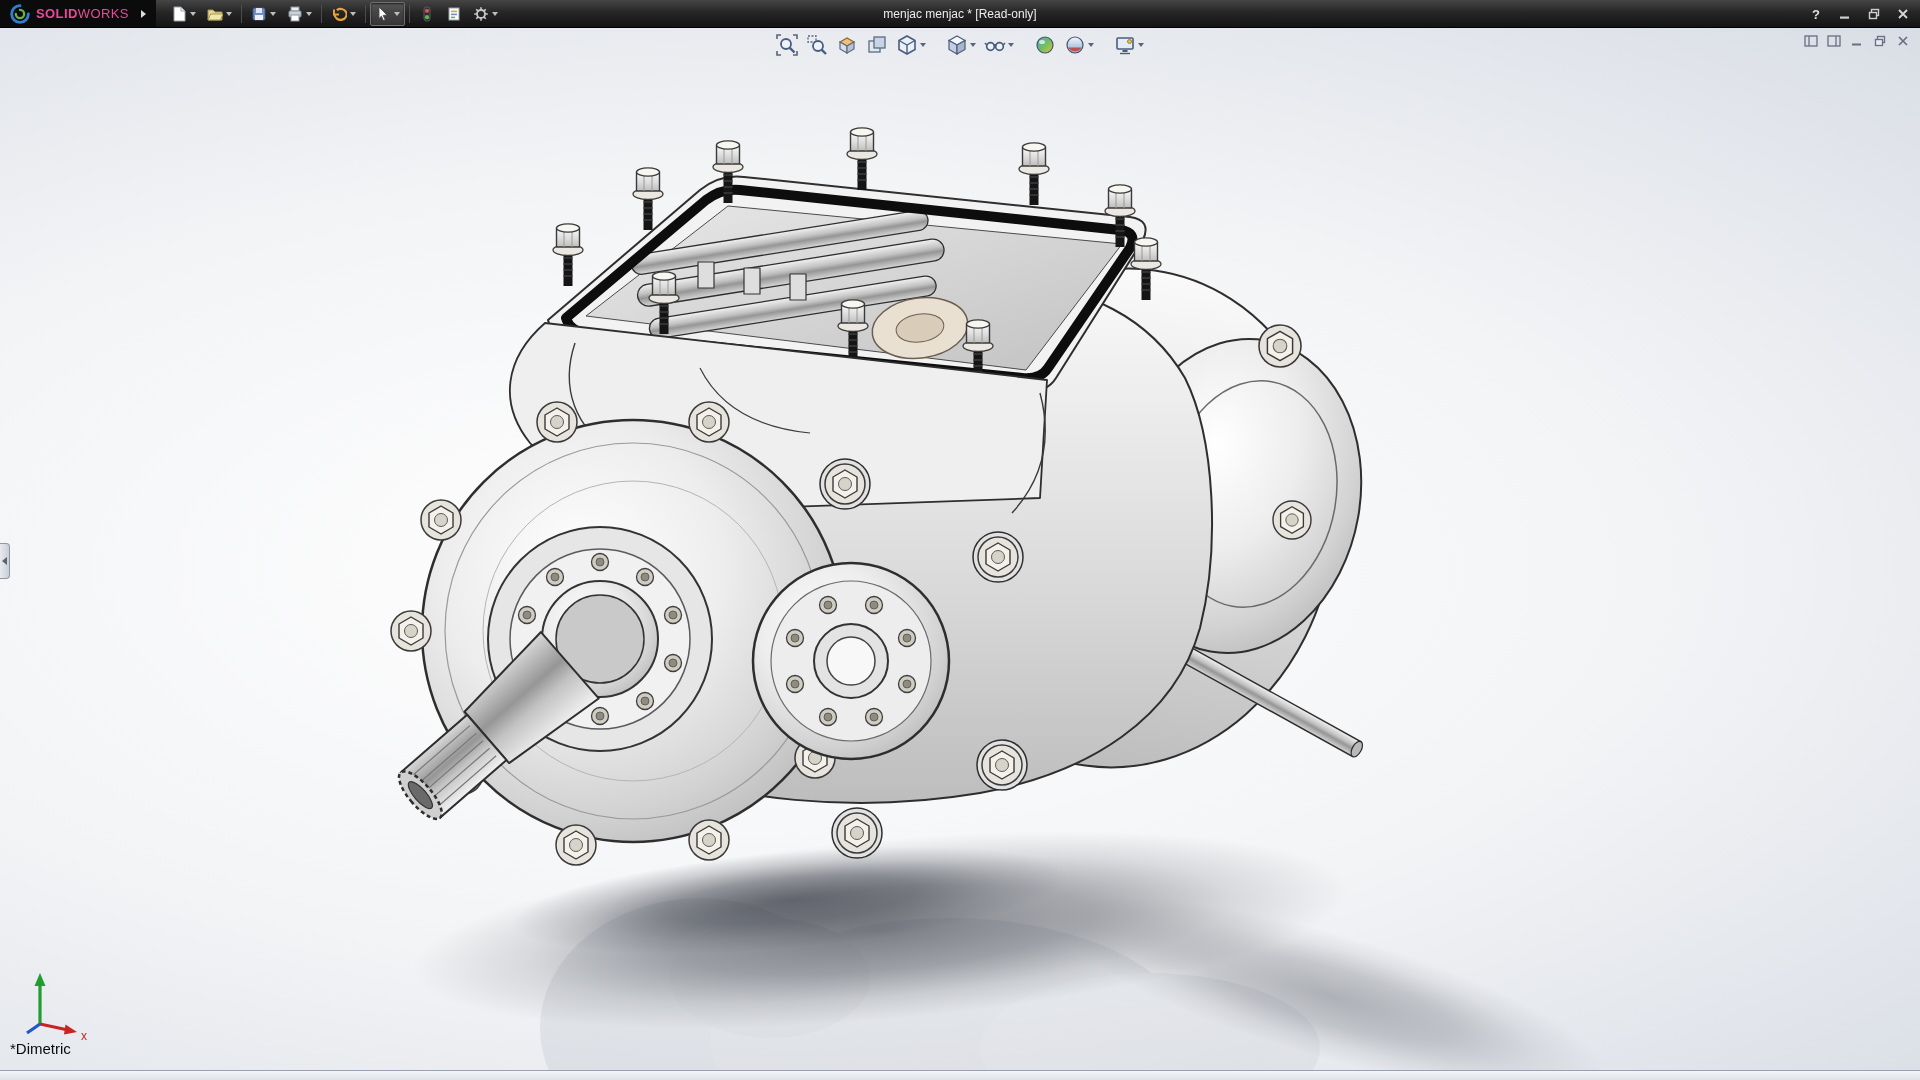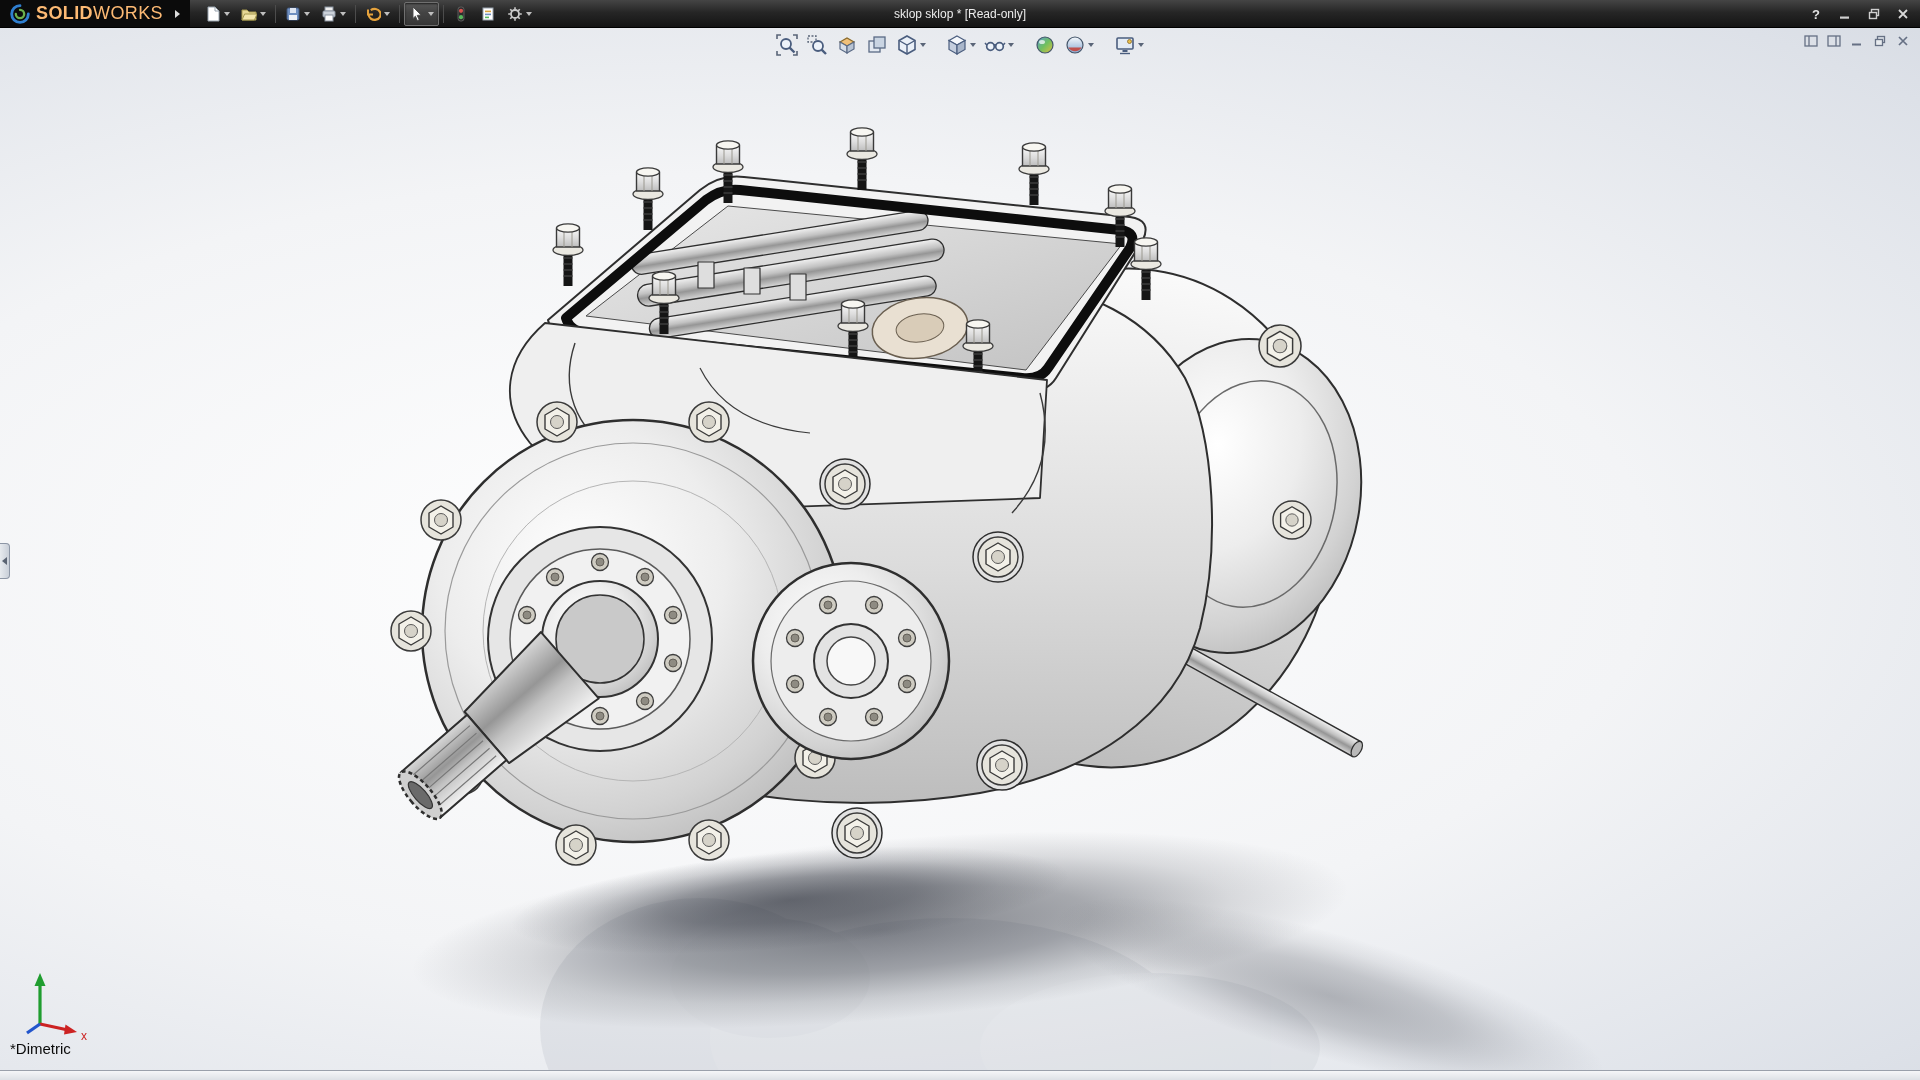--- a/index.html
+++ b/index.html
@@ -4,21 +4,21 @@
 <style>
   *{margin:0;padding:0;box-sizing:border-box}
   html,body{width:1920px;height:1080px;overflow:hidden;font-family:"Liberation Sans",sans-serif;background:#000}
   .screen{position:relative;width:1920px;height:1080px;background:#111}
 
   
   .titlebar{position:absolute;top:0;left:0;right:0;height:28px;
     background:linear-gradient(180deg,#454545 0%,#262626 45%,#141414 100%);
     display:flex;align-items:center;color:#eee;border-bottom:1px solid #000}
   .brand{display:flex;align-items:center;gap:6px;height:100%;padding:0 10px;background:#0b0b0b}
-  .brand-text{font-size:18px;letter-spacing:.4px;color:#fdba74;white-space:nowrap}
+  .brand-text{font-size:13px;letter-spacing:.4px;color:#ec4899;white-space:nowrap}
   .brand-text b{font-weight:bold}
   .flyout{width:0;height:0;border-top:4px solid transparent;border-bottom:4px solid transparent;border-left:5px solid #dcdcdc;margin-left:6px}
   .tb-tools{display:flex;align-items:center;margin-left:10px;gap:1px}
   .tb-btn{height:24px;display:flex;align-items:center;gap:3px;padding:0 4px;border:1px solid transparent;border-radius:2px}
   .tb-btn.active{background:rgba(255,255,255,.14);border-color:#707070;box-shadow:inset 0 1px 2px rgba(0,0,0,.65)}
   .caret-d{width:0;height:0;border-left:3.5px solid transparent;border-right:3.5px solid transparent;border-top:4px solid #bfbfbf}
   .tb-sep{width:1px;height:18px;background:#4c4c4c;margin:0 3px}
   .tb-title{position:absolute;left:50%;top:0;height:28px;transform:translateX(-50%);
     display:flex;align-items:center;font-size:12px;color:#ececec;white-space:nowrap}
   .tb-controls{position:absolute;right:4px;top:0;height:28px;display:flex;align-items:center;gap:3px}
@@ -138,21 +138,21 @@
       </div>
       <div class="tb-btn">
         <svg width="16" height="16" viewBox="0 0 16 16">
           <circle cx="8" cy="8" r="4" fill="none" stroke="#c9c9c9" stroke-width="1.8"></circle>
           <path d="M8 1.2 V3.6 M8 12.4 V14.8 M1.2 8 H3.6 M12.4 8 H14.8 M3.2 3.2 L4.9 4.9 M11.1 11.1 L12.8 12.8 M12.8 3.2 L11.1 4.9 M4.9 11.1 L3.2 12.8" stroke="#c9c9c9" stroke-width="1.6"></path>
         </svg>
           <span class="caret-d"></span>
       </div>
     </div>
 
-    <div class="tb-title">sklop sklop * [Read-only]</div>
+    <div class="tb-title">menjac menjac * [Read-only]</div>
 
     <div class="tb-controls">
       <div class="wc-btn wc-help">
           <span>?</span>
         </div>
       <div class="wc-btn">
         <svg width="12" height="12">
             <rect x="1" y="8.5" width="9" height="2.2" fill="#cfcfcf"></rect>
           </svg>
       </div>

